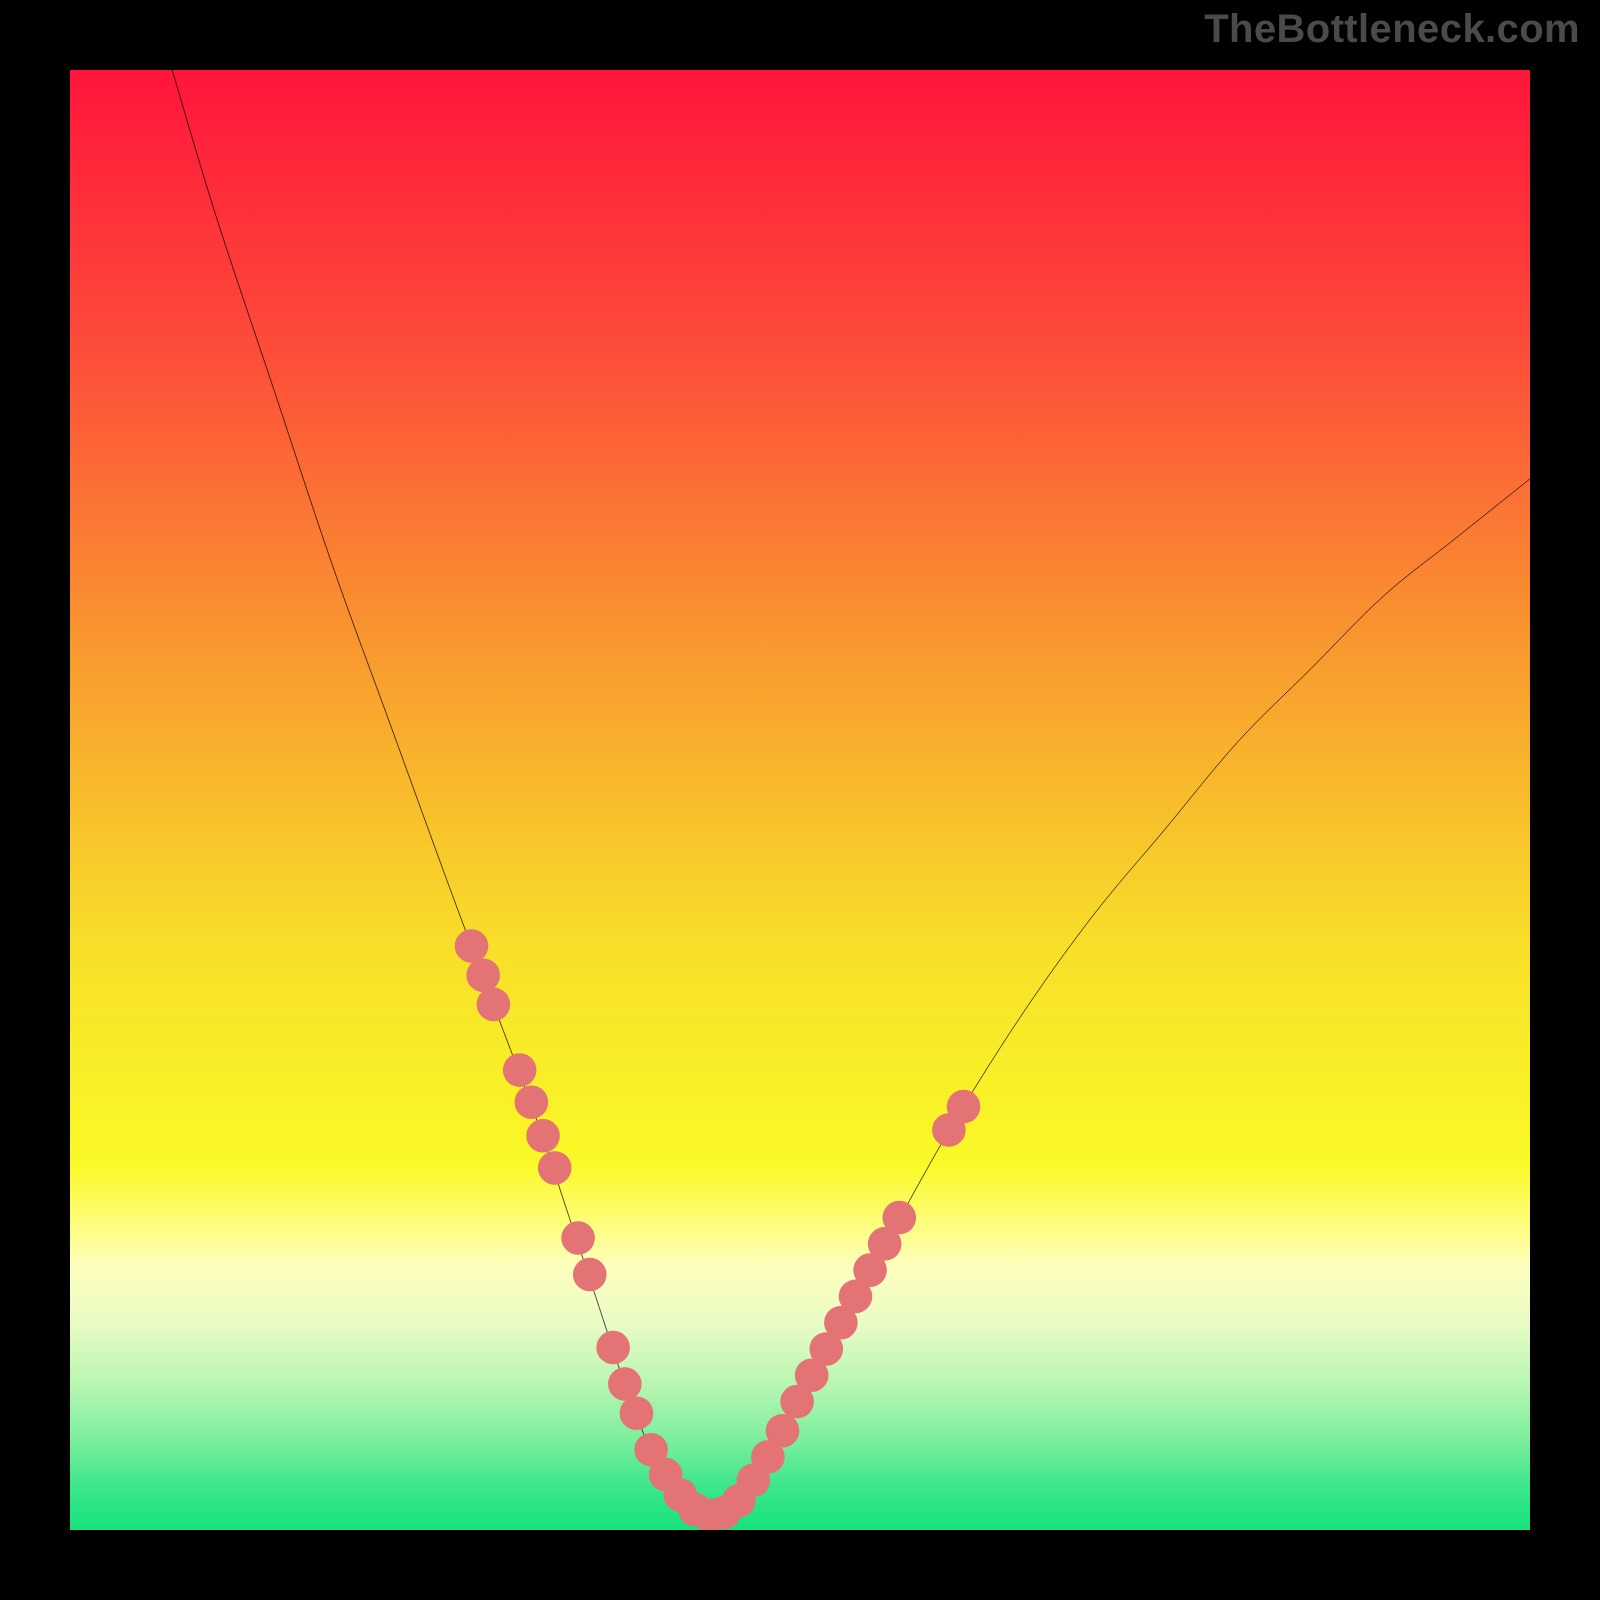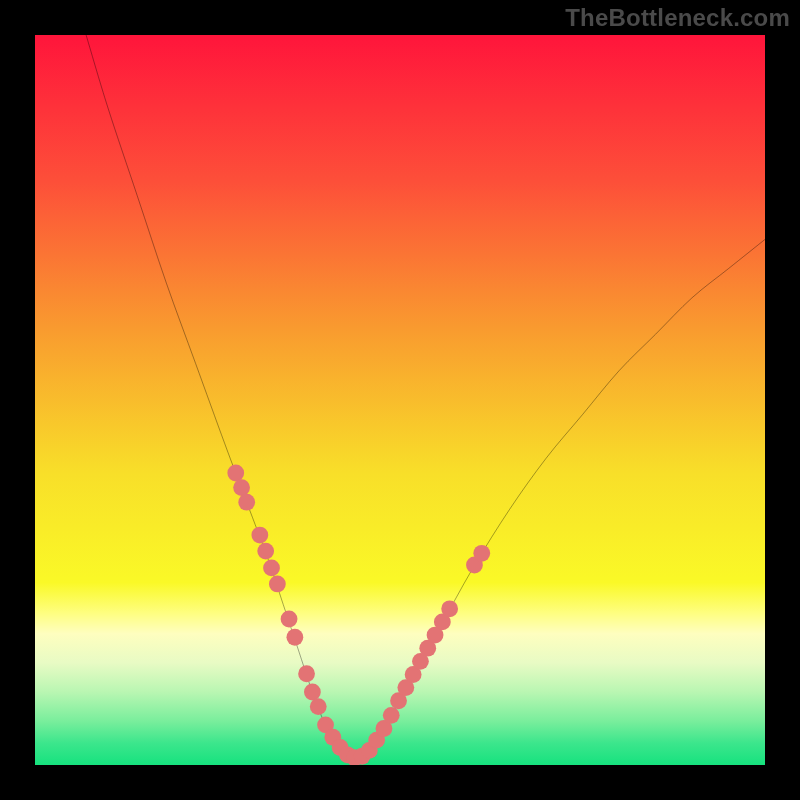--- a/index.html
+++ b/index.html
@@ -30,21 +30,21 @@
     left: 0;
     top: 0;
     width: 100%;
     height: 100%;
   }
   .watermark {
     position: absolute;
     top: 4px;
     right: 10px;
     color: #4a4a4a;
-    font-size: 24px;
+    font-size: 20px;
     font-weight: 600;
     letter-spacing: 0.2px;
     user-select: none;
   }
   svg.curve {
     position: absolute;
     left: 0;
     top: 0;
     width: 100%;
     height: 100%;

